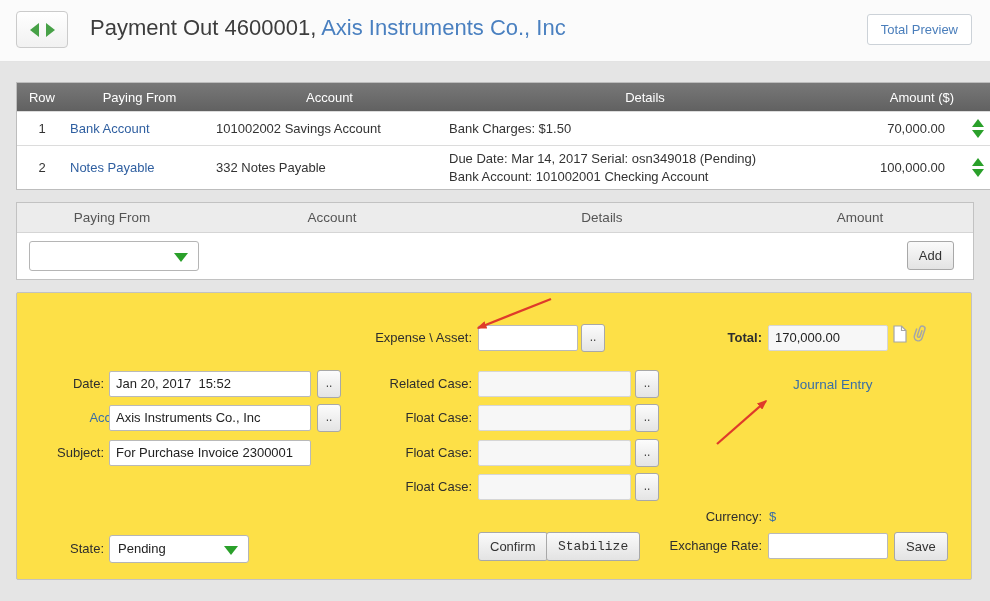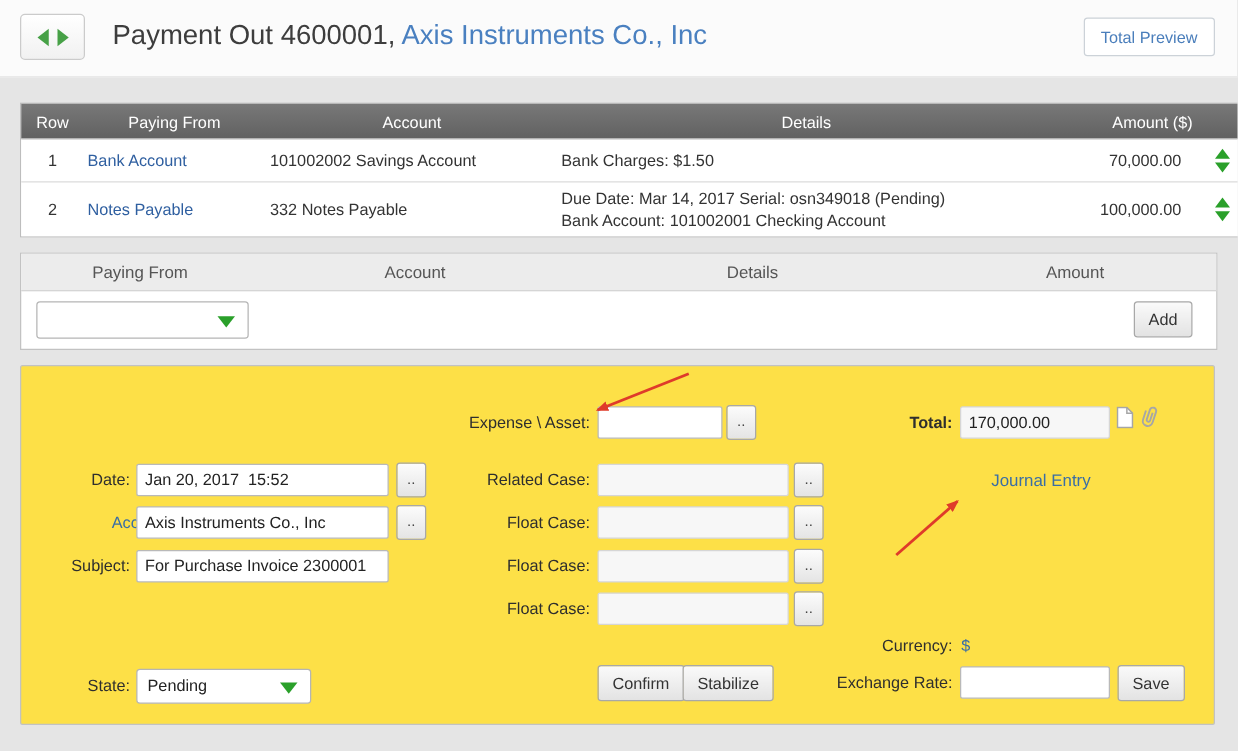--- a/index.html
+++ b/index.html
@@ -213,21 +213,21 @@
   <div class="lbl" style="left:0;width:87px;top:152px;">Subject:</div>
   <div class="inp" style="left:92px;top:147px;width:202px;">For Purchase Invoice 2300001</div>
 
   <div class="lbl" style="left:0;width:87px;top:248px;">State:</div>
   <div class="combo combo-state">
     <span>Pending</span>
     <span class="tri-down"></span>
   </div>
 
   <button class="btn panel-btn" style="left:461px;top:239px;">Confirm</button>
-  <button class="btn panel-btn" style="left:529px;top:239px;">Stabilize</button>
+  <button class="btn panel-btn" style="left:529px;top:239px;font-family:Liberation Mono, monospace;">Stabilize</button>
 
   <div class="lbl bold" style="left:590px;width:155px;top:37px;">Total:</div>
   <div class="inp gray" style="left:751px;top:32px;width:120px;">170,000.00</div>
   <span class="icon" style="left:876px;top:32px;">
     <svg width="14" height="18" viewBox="0 0 14 18">
         <path d="M1 1 h7.5 l4.5 4.5 V17 H1 Z" fill="#fff" stroke="#a6a6a6" stroke-width="1.2"></path>
         <path d="M8.5 1 v4.5 H13" fill="none" stroke="#a6a6a6" stroke-width="1.2"></path>
       </svg>
   </span>
   <span class="icon" style="left:894px;top:30px;">

